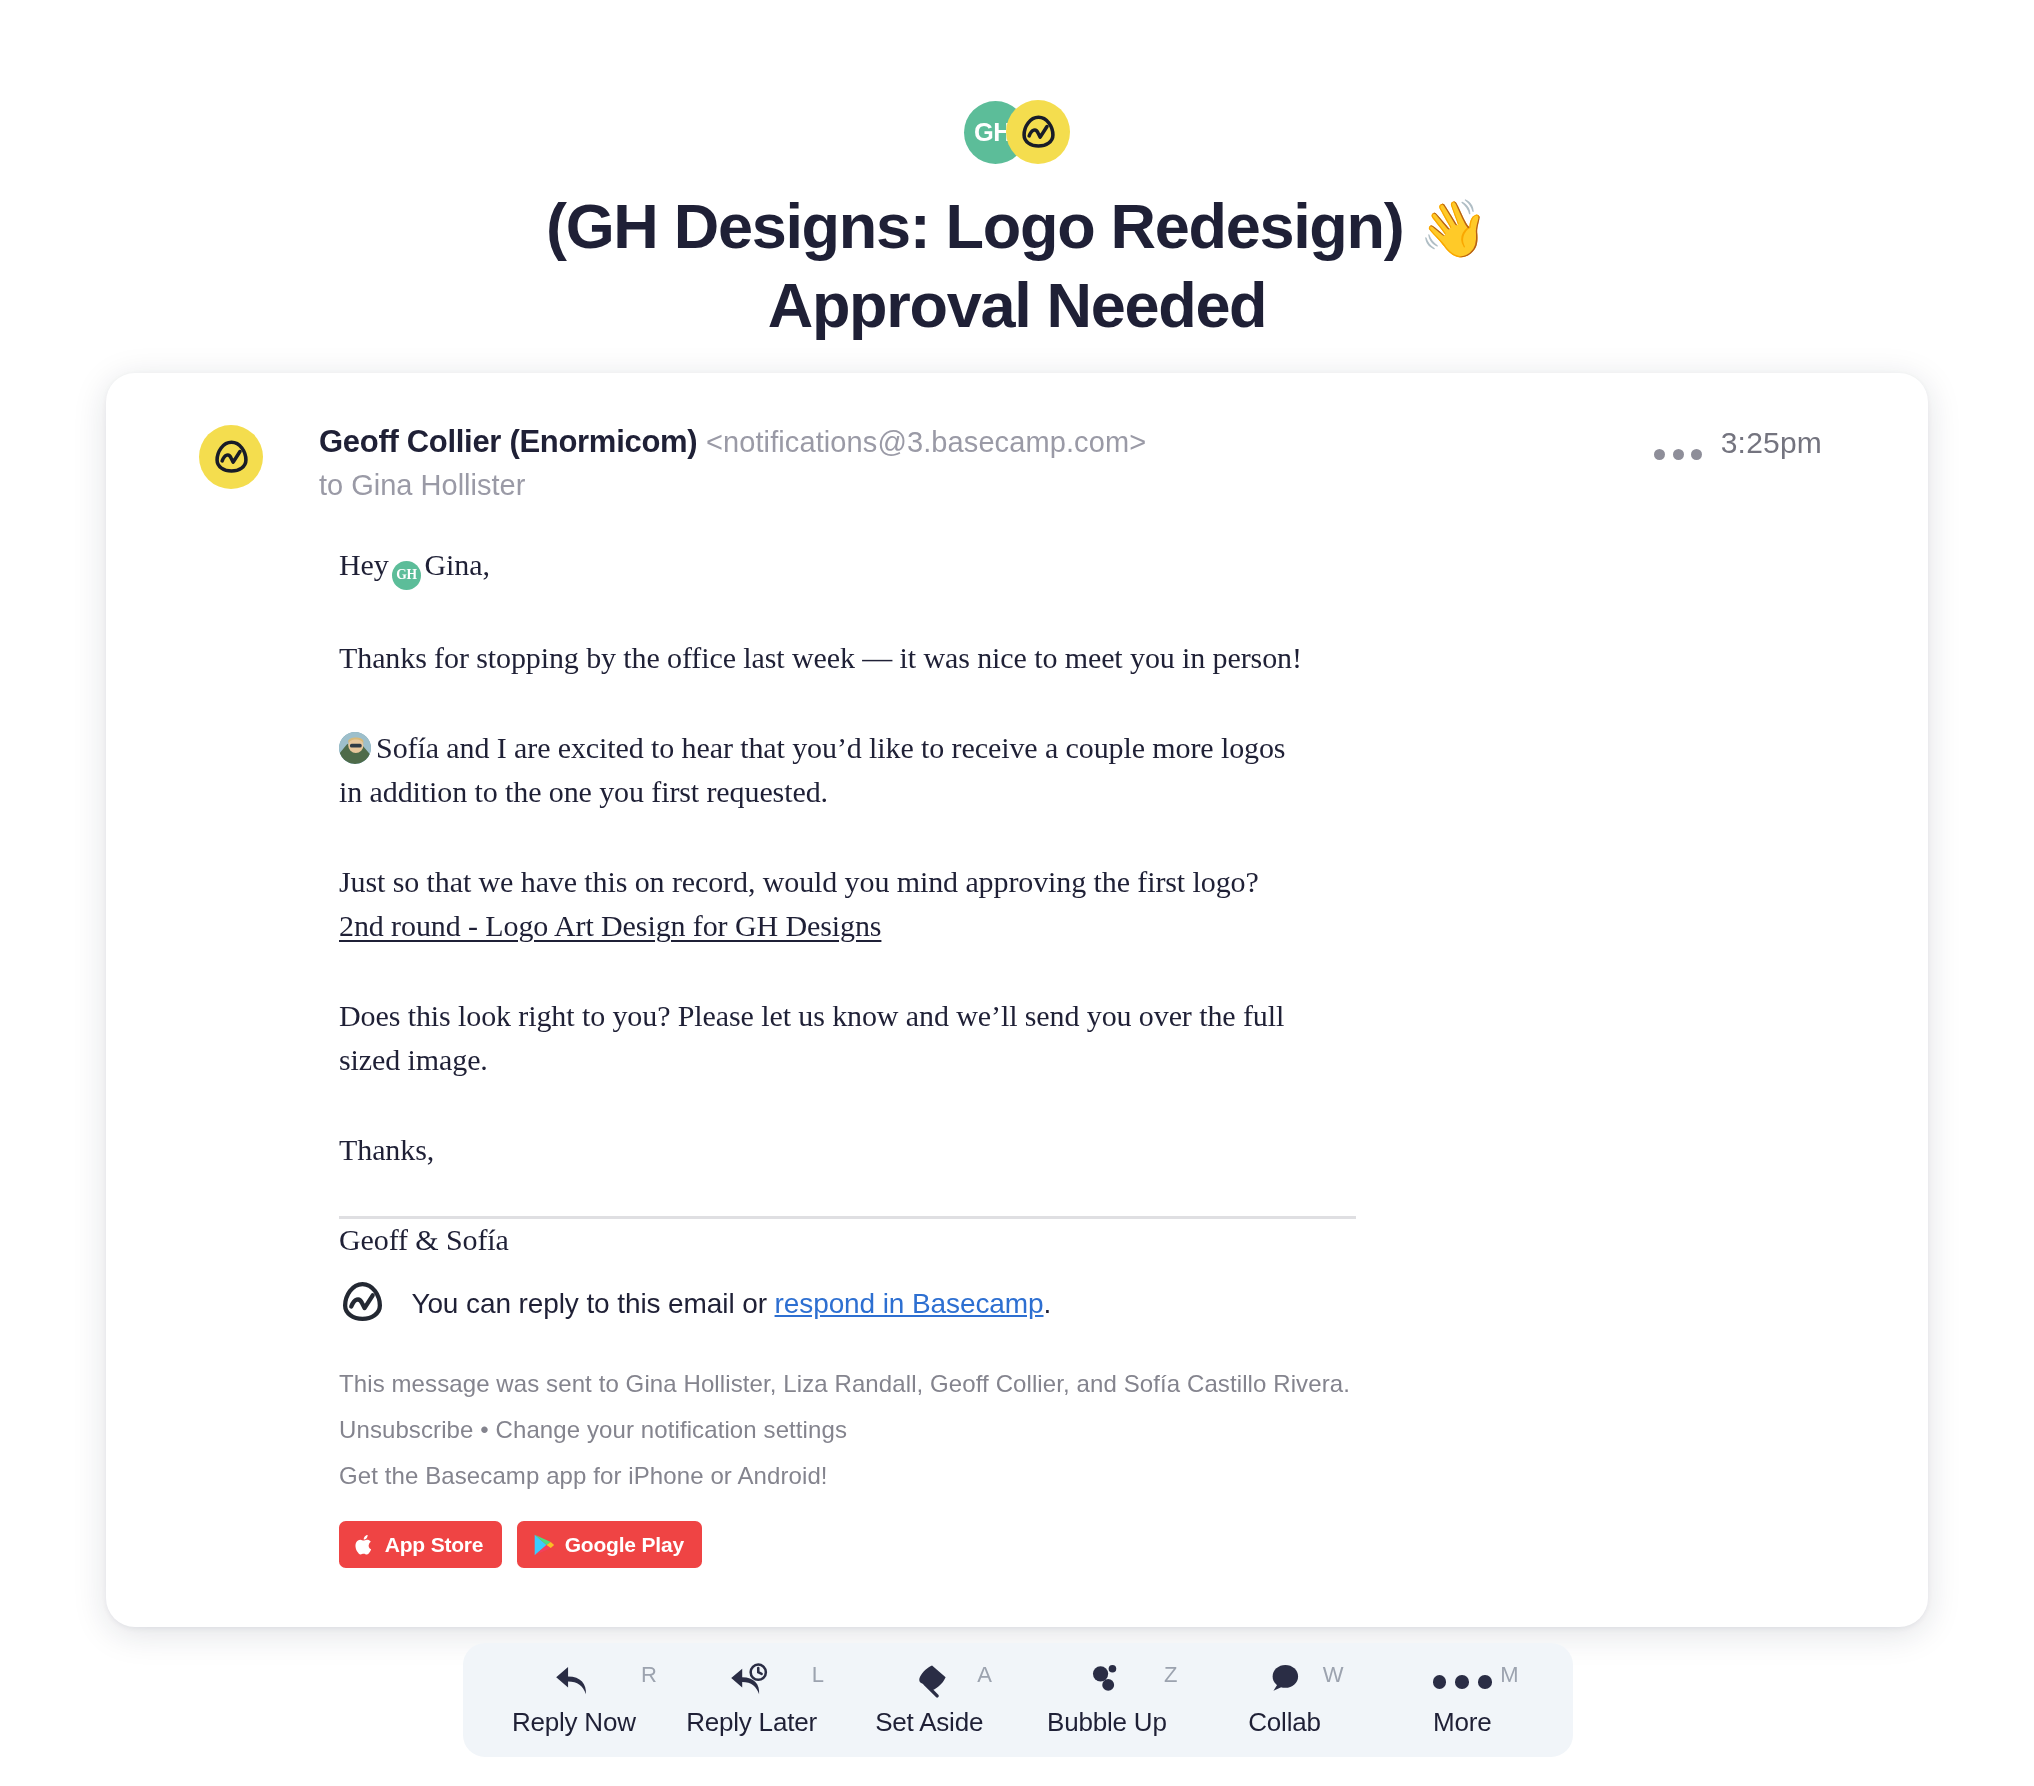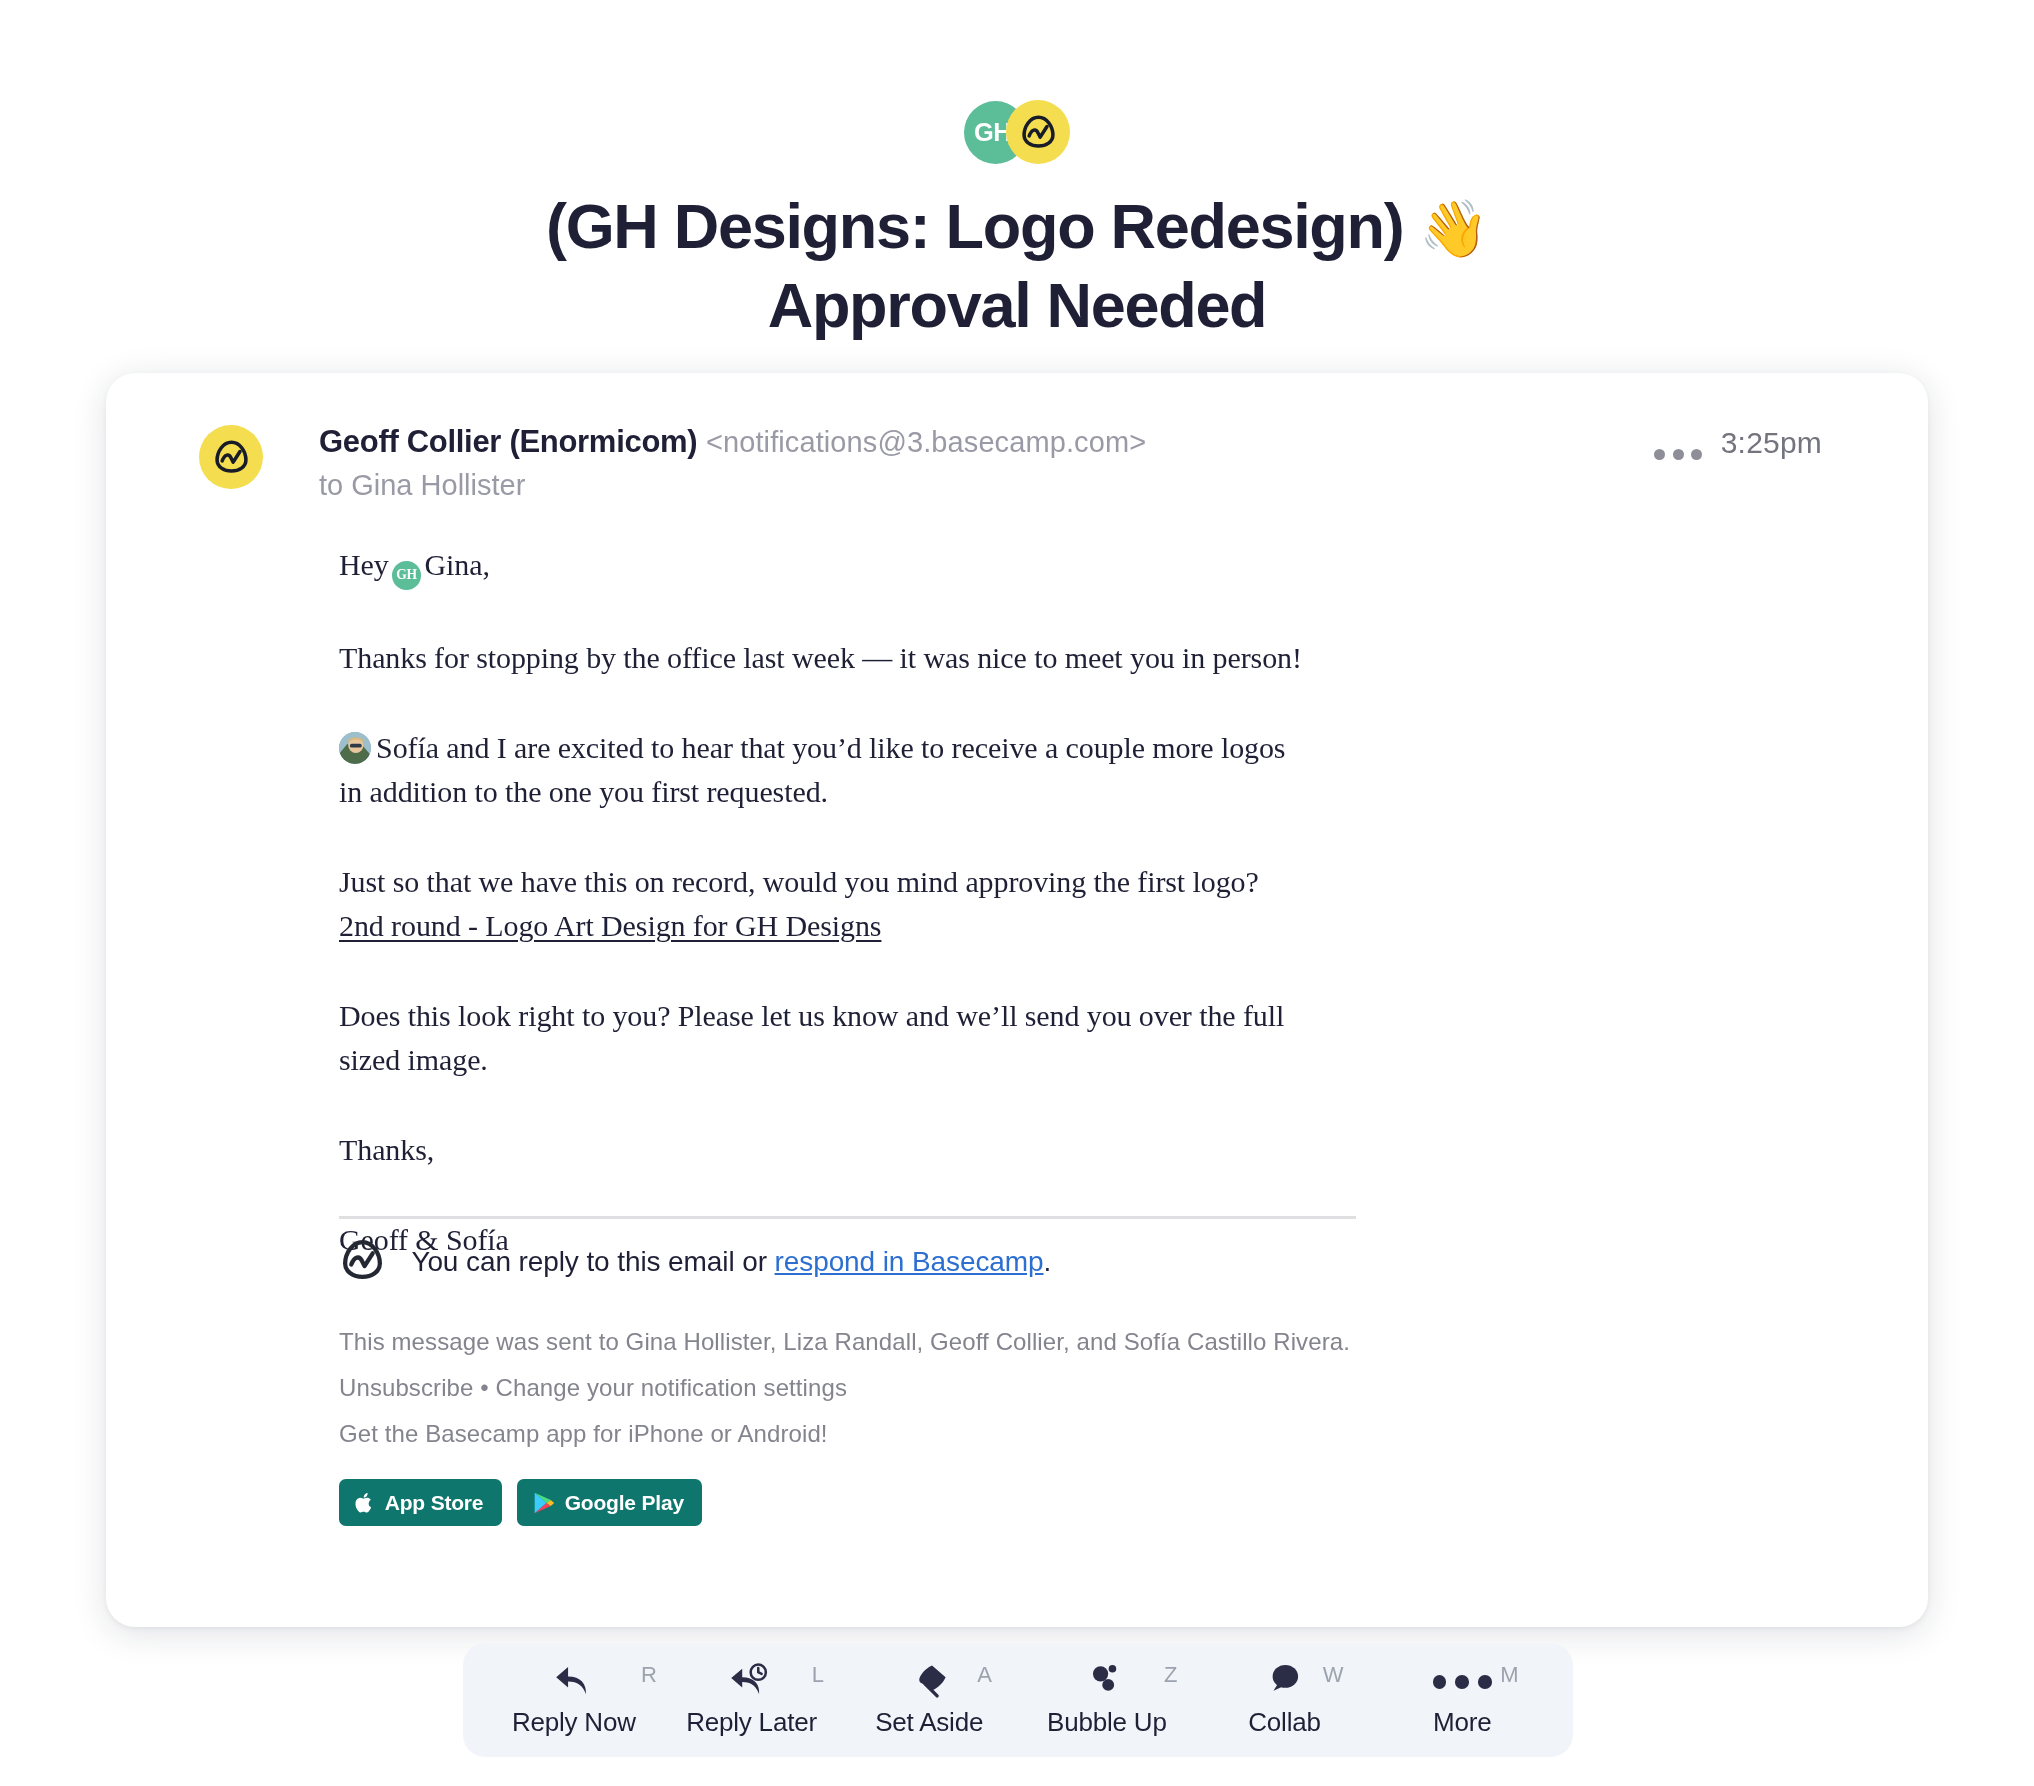--- a/index.html
+++ b/index.html
@@ -189,21 +189,21 @@
     position: absolute;
     left: 233px;
     top: 843px;
     width: 1017px;
     height: 2.5px;
     background: #DFDFE2;
   }
   .footer {
     position: absolute;
     left: 233px;
-    top: 864px;
+    top: 906px;
     width: 1102px;
   }
   .footer-reply-row {
     display: flex;
     align-items: center;
     gap: 25.4px;
     margin-bottom: 32px;
   }
   .footer-logo { flex: 0 0 auto; }
   .footer-reply-text {
@@ -218,21 +218,21 @@
     color: #84848E;
     letter-spacing: 0.1px;
   }
   .store-badges {
     display: flex;
     gap: 15.3px;
     margin-top: 22px;
   }
   .badge {
     height: 47px;
-    background: #0f766e;
+    background: #ef4444;
     border-radius: 6.8px;
     display: flex;
     align-items: center;
     gap: 10.2px;
     padding: 0 18.6px 0 15.3px;
     color: #ffffff;
     font-size: 21px;
     font-weight: 600;
     letter-spacing: -0.2px;
   }

